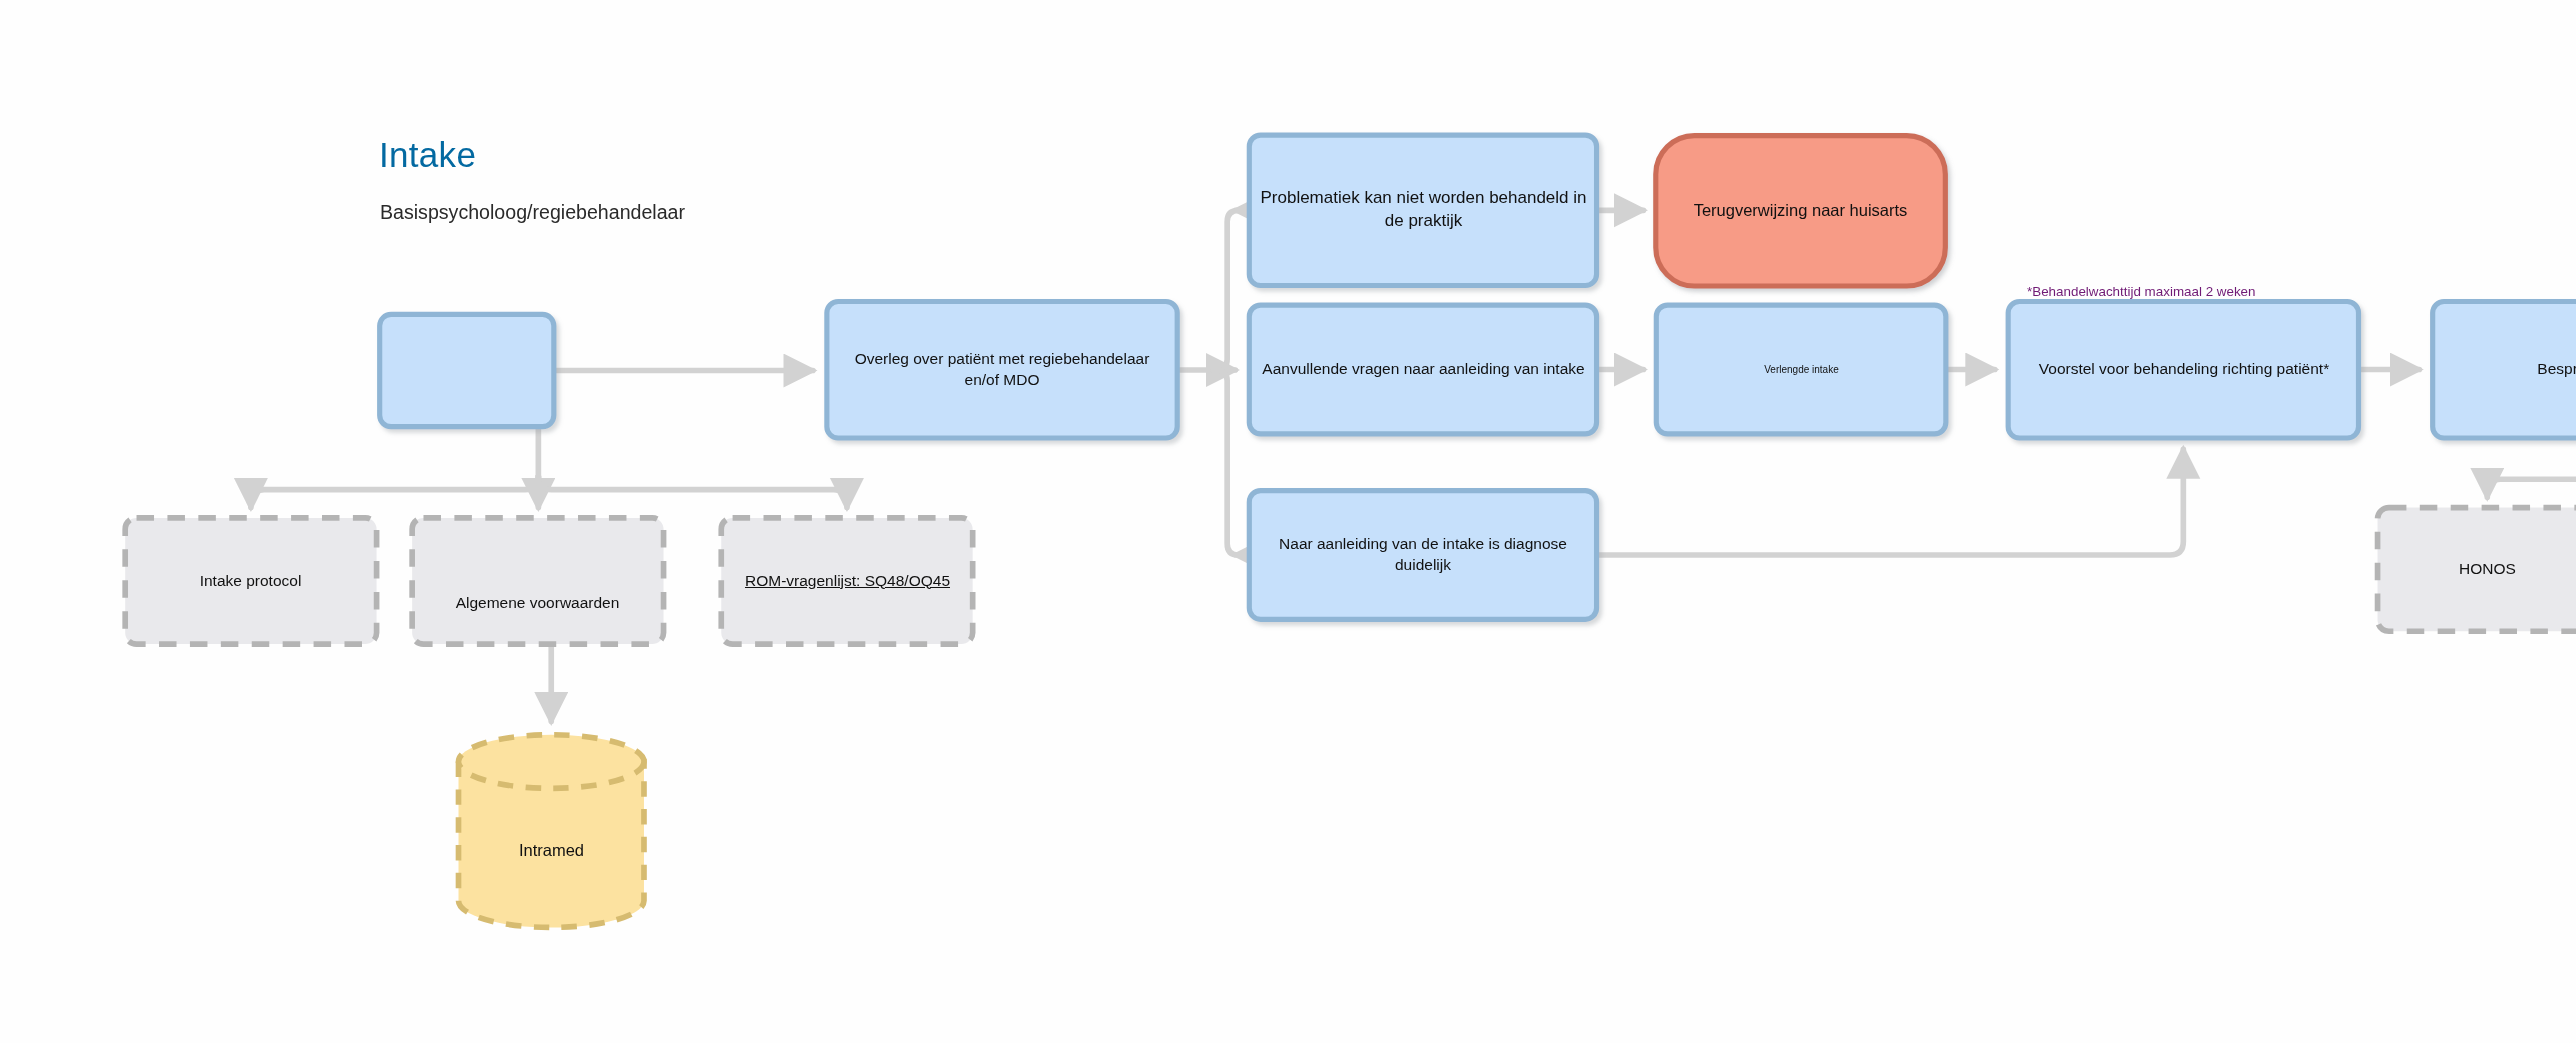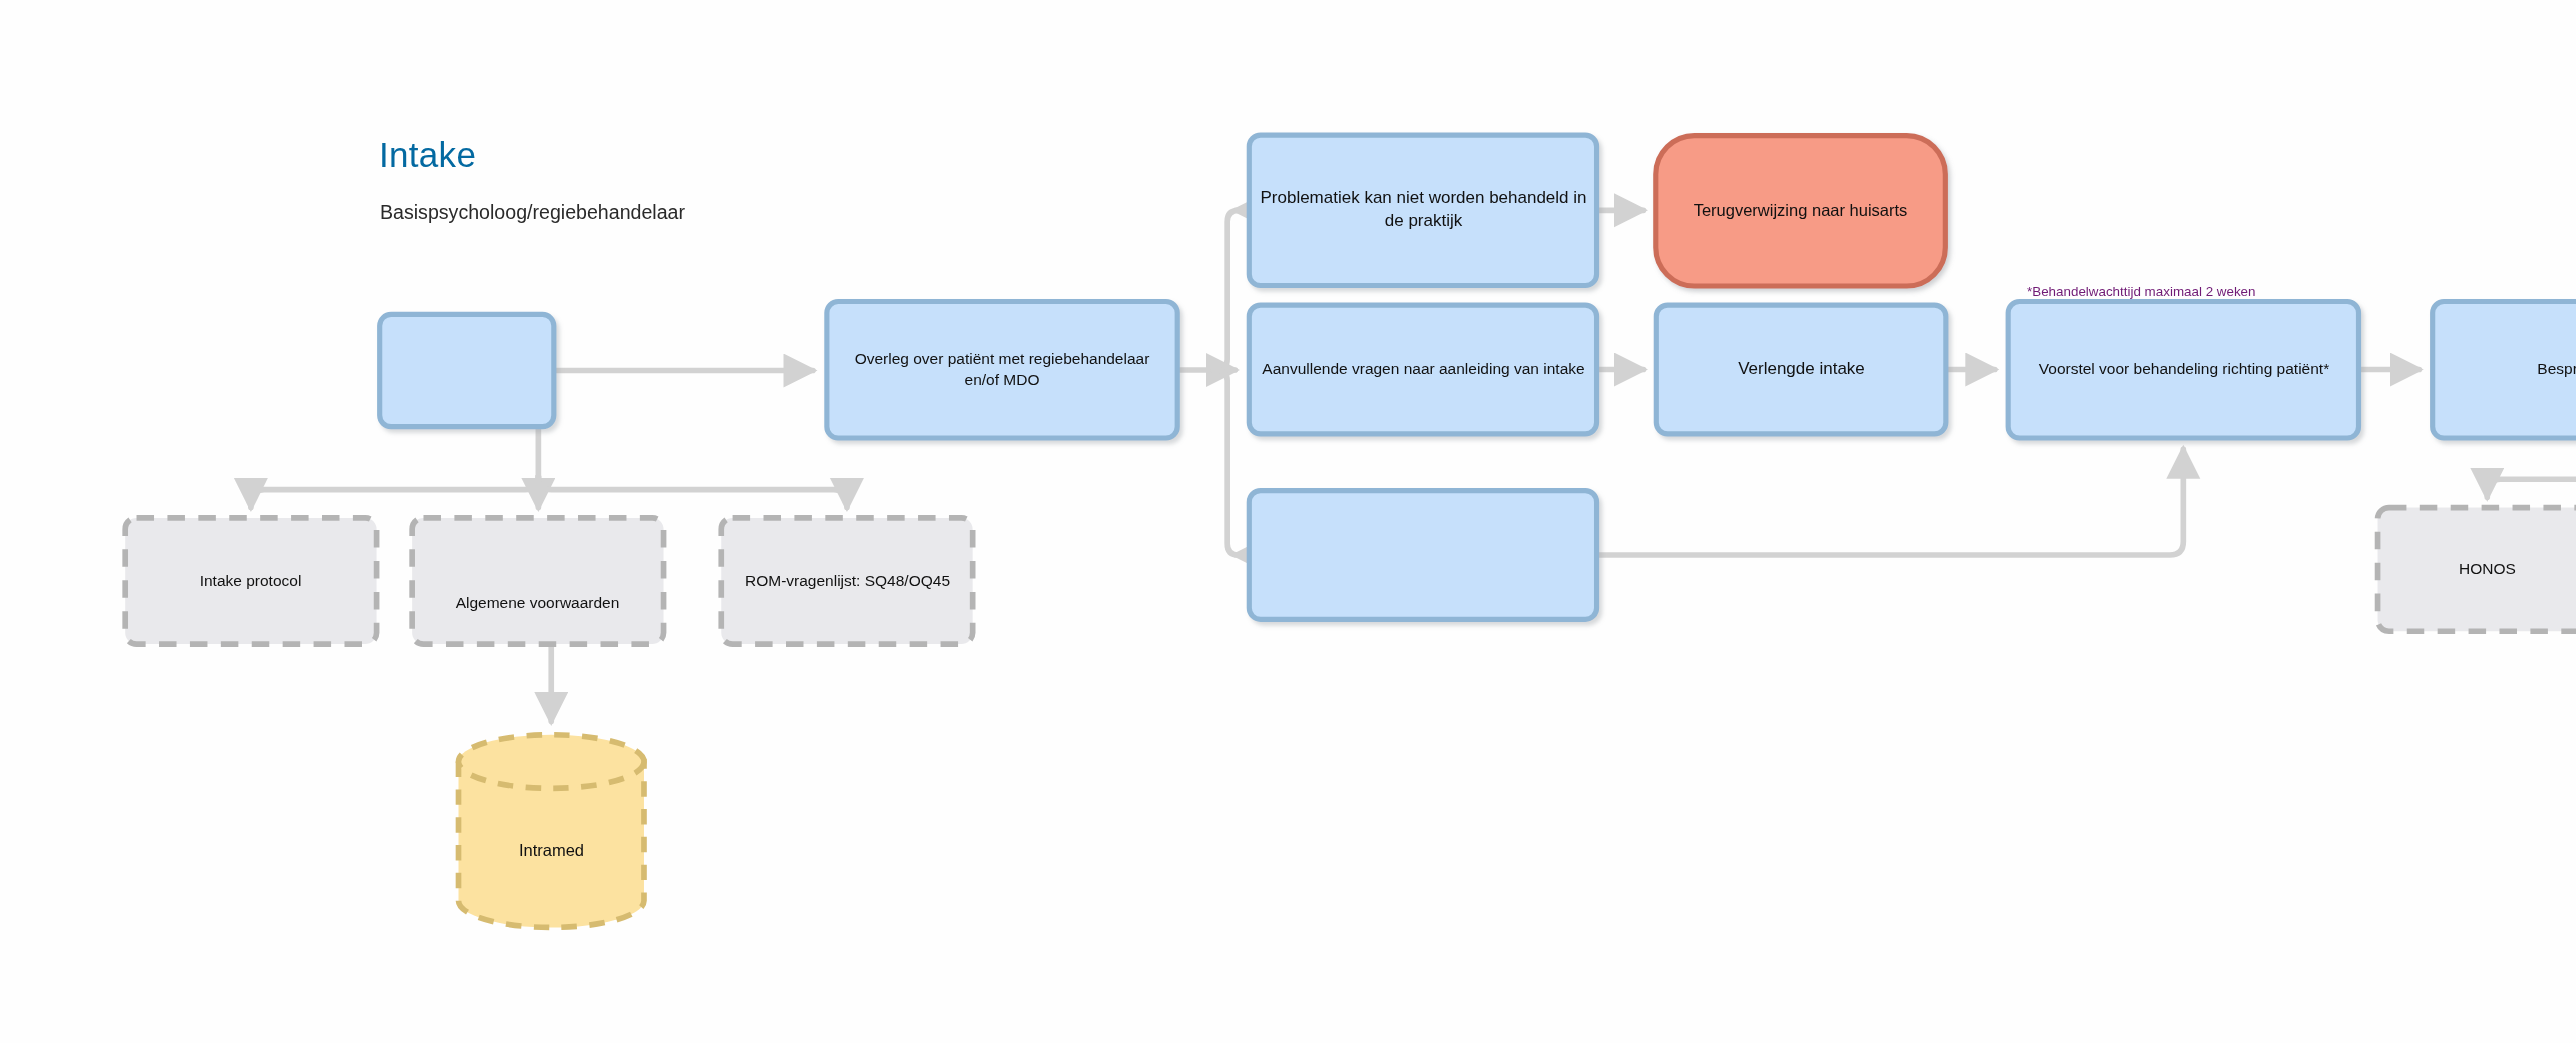--- a/index.html
+++ b/index.html
@@ -122,24 +122,27 @@
     </div>
 
   <div class="nodeLabel" style="left:1671px;top:135px;width:259px;height:150px;font-size:16.5px;">
     <span>Terugverwijzing naar huisarts</span>
     </div>
 
   <div class="nodeLabel" style="left:1260px;top:305px;width:327px;height:129px;font-size:15.5px;">
     <span>Aanvullende vragen naar aanleiding van intake</span>
     </div>
 
-  <div class="nodeLabel" style="left:1667px;top:305px;width:269px;height:129px;font-size:17px;">
+  <div class="nodeLabel" style="left:1667px;top:305px;width:269px;height:129px;font-size:10px;">
     <span>Verlengde intake</span>
     </div>
 
+  <div class="nodeLabel" style="left:1257px;top:490px;width:332px;height:129px;font-size:15.5px;">
+    <span>Naar aanleiding van de intake is diagnose duidelijk</span>
+    </div>
 
   <div class="nodeLabel" style="left:2019px;top:301px;width:330px;height:137px;font-size:15.5px;">
     <span>Voorstel voor behandeling richting patiënt*</span>
     </div>
 
   <div class="nodeLabel" style="left:2443px;top:301px;width:330px;height:137px;font-size:15.5px;">
     <span>Bespreken diagnose</span>
     </div>
 
   <div class="nodeLabel" style="left:2378px;top:507px;width:219px;height:124px;font-size:15.5px;">
@@ -147,21 +150,21 @@
     </div>
 
   <div class="nodeLabel" style="left:125px;top:518px;width:251px;height:126px;font-size:15.5px;">
     <span>Intake protocol</span>
     </div>
 
   <div class="nodeLabel" style="left:430px;top:540px;width:215px;height:126px;font-size:15.5px;">
     <span>Algemene voorwaarden</span>
     </div>
 
-  <div class="nodeLabel" style="left:737px;top:518px;width:221px;height:126px;font-size:15.5px;">
+  <div class="nodeLabel" style="left:737px;top:518px;width:221px;height:126px;font-size:15.5px;text-decoration:underline;">
     <span>ROM-vragenlijst: SQ48/OQ45</span>
     </div>
 
   <div class="nodeLabel" style="left:459px;top:799px;width:185px;height:103px;font-size:16.5px;">
     <span>Intramed</span>
     </div>
 
 </div>
 
 

